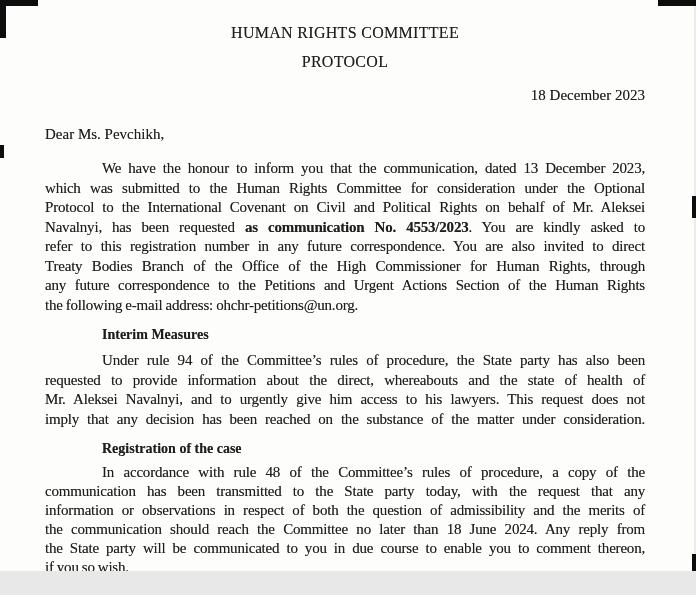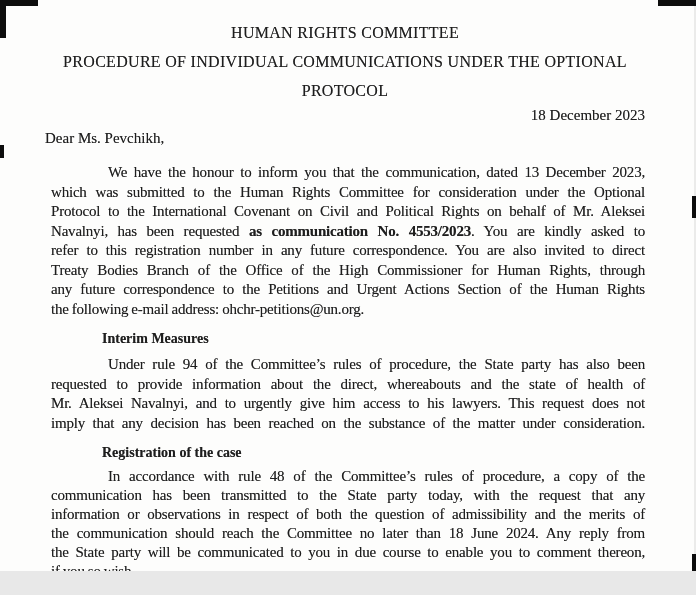--- a/index.html
+++ b/index.html
@@ -8,23 +8,23 @@
     width:696px;height:571px;
     background:#fdfdfc;
     overflow:hidden;
     font-family:"Liberation Serif","DejaVu Serif",serif;
     color:#1e1e1e;
     text-shadow:0 0 .5px rgba(40,40,40,.55);
   }
   .content{position:absolute;left:45px;top:0;width:600px;}
   .title-block{padding-top:18px;text-align:center;}
   .title-line{line-height:29px;font-size:16px;letter-spacing:.3px;}
-  .date-line{height:20px;line-height:20px;font-size:15px;text-align:right;}
-  .salutation{margin-top:3px;height:20px;line-height:20px;font-size:15px;}
-  .para{font-size:15px;margin-left:6px;}
+  .date-line{margin-top:9px;height:20px;line-height:20px;font-size:15px;text-align:right;}
+  .salutation{margin-top:19px;height:20px;line-height:20px;font-size:15px;}
+  .para{font-size:15px;}
   .para1{margin-top:15px;}
   .para2{margin-top:6px;}
   .para3{margin-top:4px;}
   .line{
     position:relative;
     height:19.5px;line-height:19.5px;
     text-align:justify;text-align-last:justify;
     letter-spacing:-.2px;word-spacing:-.5px;
     overflow:visible;white-space:nowrap;
   }
@@ -50,21 +50,20 @@
   <div class="artifact" style="left:0;top:145px;width:4px;height:13px;"></div>
   <div class="artifact" style="left:692px;top:196px;width:4px;height:22px;"></div>
   <div class="artifact" style="left:692px;top:554px;width:4px;height:19px;"></div>
   <div class="artifact" style="left:0;top:576px;width:5px;height:19px;"></div>
   <div class="edge-shade"></div>
 
   <div class="content">
 
     <div class="title-block">
       <div class="title-line">HUMAN RIGHTS COMMITTEE</div>
-      <div class="title-line">PROCEDURE OF INDIVIDUAL COMMUNICATIONS UNDER THE OPTIONAL</div>
       <div class="title-line">PROTOCOL</div>
     </div>
 
     <div class="date-line">18 December 2023</div>
 
     <div class="salutation">Dear Ms. Pevchikh,</div>
 
     <div class="para para1">
       <div class="line indent">We have the honour to inform you that the communication, dated 13 December 2023,</div>
       <div class="line">which was submitted to the Human Rights Committee for consideration under the Optional</div>

